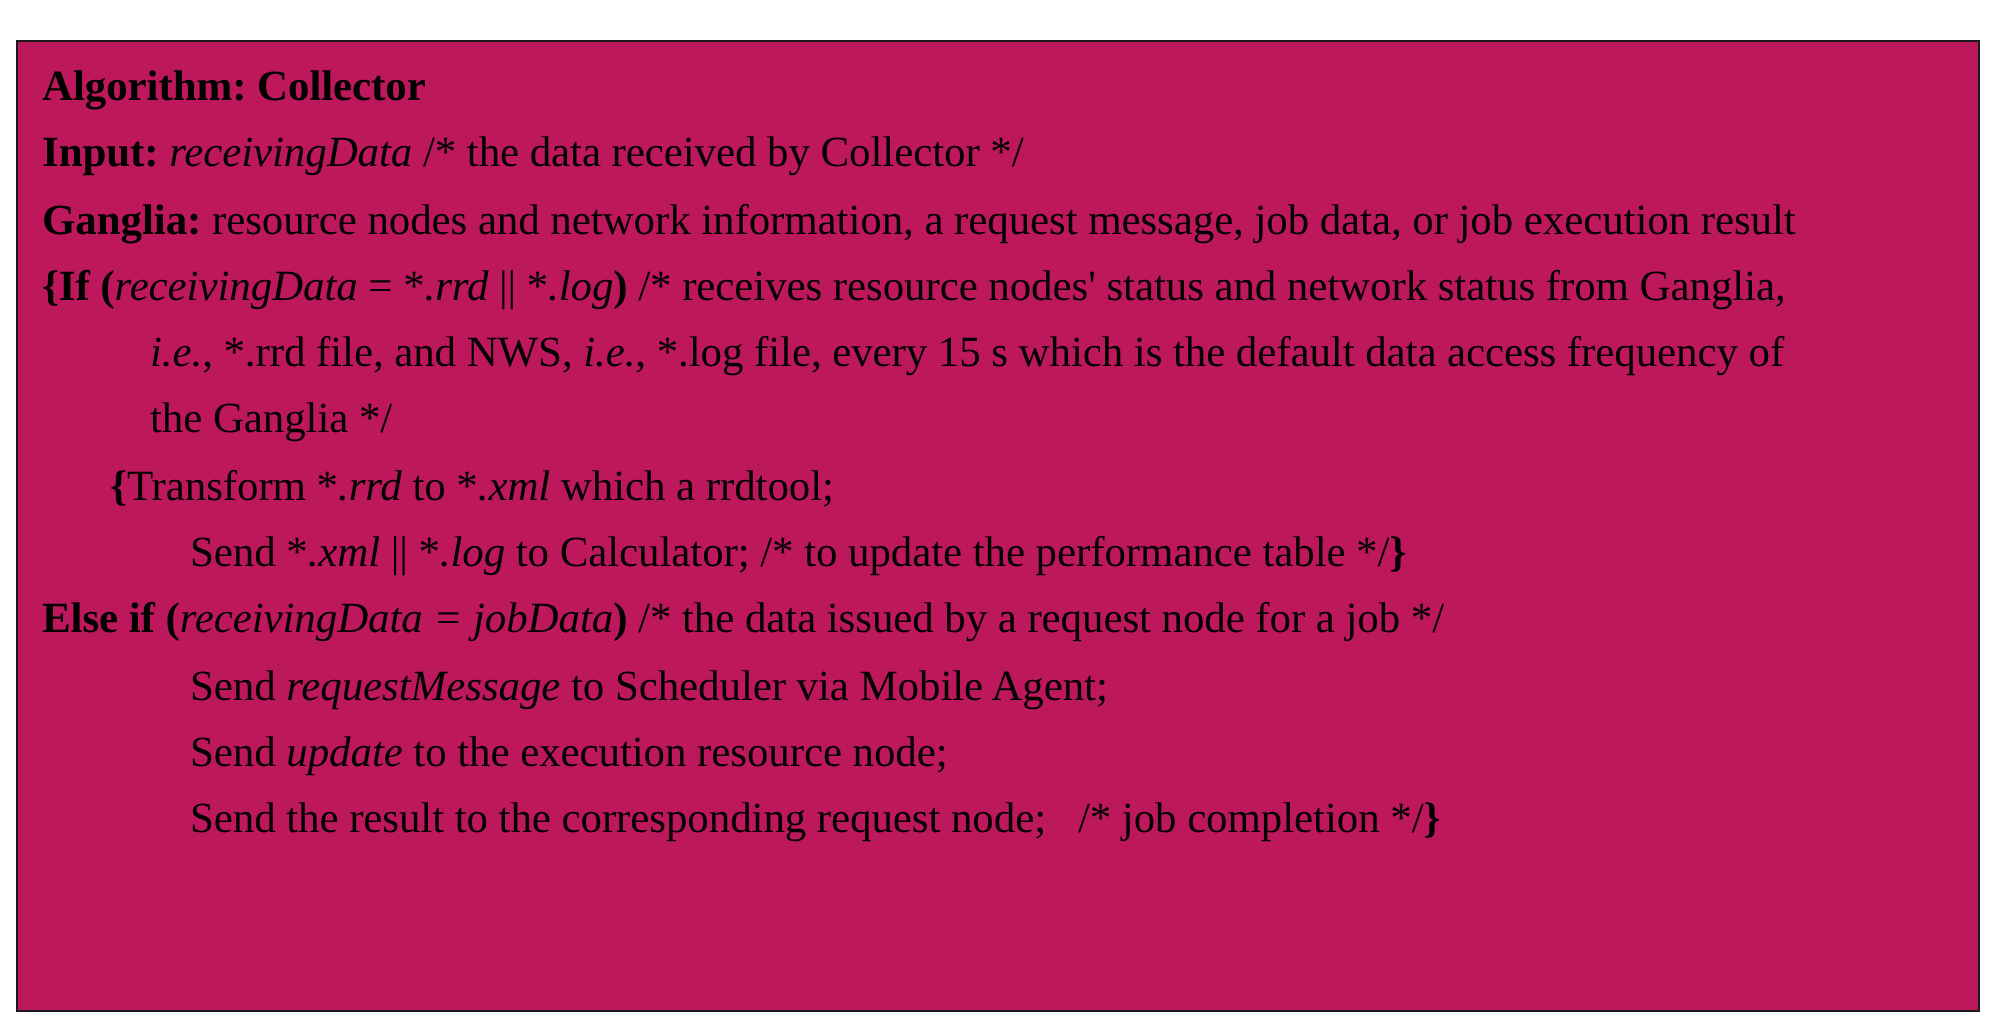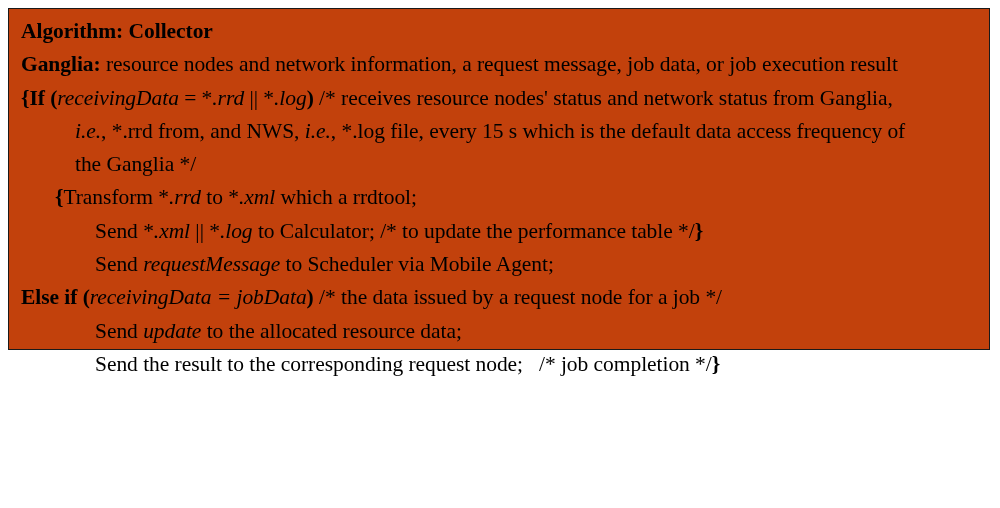--- a/index.html
+++ b/index.html
@@ -11,26 +11,26 @@
     width: 1000px;
     height: 508px;
     overflow: hidden;
     font-family: "Liberation Serif", "DejaVu Serif", serif;
     color: #000000;
   }
 
   #algorithm-box {
     position: absolute;
     left: 8px;
-    top: 8px;
+    top: 20px;
     width: 982px;
-    height: 342px;
+    height: 486px;
     box-sizing: border-box;
     border: 1.6px solid #1a1a1a;
-    background: #c2410c;
+    background: #be185d;
   }
 
   .lines {
     padding: 6px 10px 0 12px;
   }
 
   .line {
     font-size: 21.5px;
     line-height: 33.3px;
     white-space: nowrap;
@@ -51,31 +51,34 @@
 </head>
 <body>
 
 <div id="algorithm-box">
   <div class="lines">
 
     <div class="line ind-0">
       <span class="b">Algorithm:</span><span class="b">&nbsp;</span><span class="b">Collector</span>
     </div>
 
+    <div class="line ind-0">
+      <span class="b">Input:</span><span class="n">&nbsp;</span><span class="i">receivingData</span><span class="n">&nbsp;</span><span class="n">/* the data received by Collector */</span>
+    </div>
 
     <div class="line ind-0">
       <span class="b">Ganglia:</span><span class="n">&nbsp;</span><span class="n">resource nodes and network information, a request message, job data, or job execution result</span>
     </div>
 
     <div id="body-lines">
         <div class="line ind-0"><span class="b">{If (</span><span class="i">receivingData</span><span class="n"> = *</span><span class="i">.rrd</span><span class="n"> || *</span><span class="i">.log</span><span class="b">)</span><span class="n"> /* receives resource nodes' status and network status from Ganglia,</span></div>
-        <div class="line ind-2"><span class="i">i.e.</span><span class="n">, *.rrd from, and NWS, </span><span class="i">i.e.</span><span class="n">, *.log file, every 15 s which is the default data access frequency of</span></div>
+        <div class="line ind-2"><span class="i">i.e.</span><span class="n">, *.rrd file, and NWS, </span><span class="i">i.e.</span><span class="n">, *.log file, every 15 s which is the default data access frequency of</span></div>
         <div class="line ind-2"><span class="n">the Ganglia */</span></div>
         <div class="line ind-1"><span class="b">{</span><span class="n">Transform *</span><span class="i">.rrd</span><span class="n"> to *</span><span class="i">.xml</span><span class="n"> which a rrdtool;</span></div>
         <div class="line ind-3"><span class="n">Send *</span><span class="i">.xml</span><span class="n"> || *</span><span class="i">.log</span><span class="n"> to Calculator; /* to update the performance table */</span><span class="b">}</span></div>
+        <div class="line ind-0"><span class="b">Else if (</span><span class="i">receivingData = jobData</span><span class="b">)</span><span class="n"> /* the data issued by a request node for a job */</span></div>
         <div class="line ind-3"><span class="n">Send </span><span class="i">requestMessage</span><span class="n"> to Scheduler via Mobile Agent;</span></div>
-        <div class="line ind-0"><span class="b">Else if (</span><span class="i">receivingData = jobData</span><span class="b">)</span><span class="n"> /* the data issued by a request node for a job */</span></div>
-        <div class="line ind-3"><span class="n">Send </span><span class="i">update</span><span class="n"> to the allocated resource data;</span></div>
+        <div class="line ind-3"><span class="n">Send </span><span class="i">update</span><span class="n"> to the execution resource node;</span></div>
         <div class="line ind-3"><span class="n">Send the result to the corresponding request node;&nbsp;&nbsp; /* job completion */</span><span class="b">}</span></div>
       </div>
 
   </div>
 </div>
 
 </body></html>

